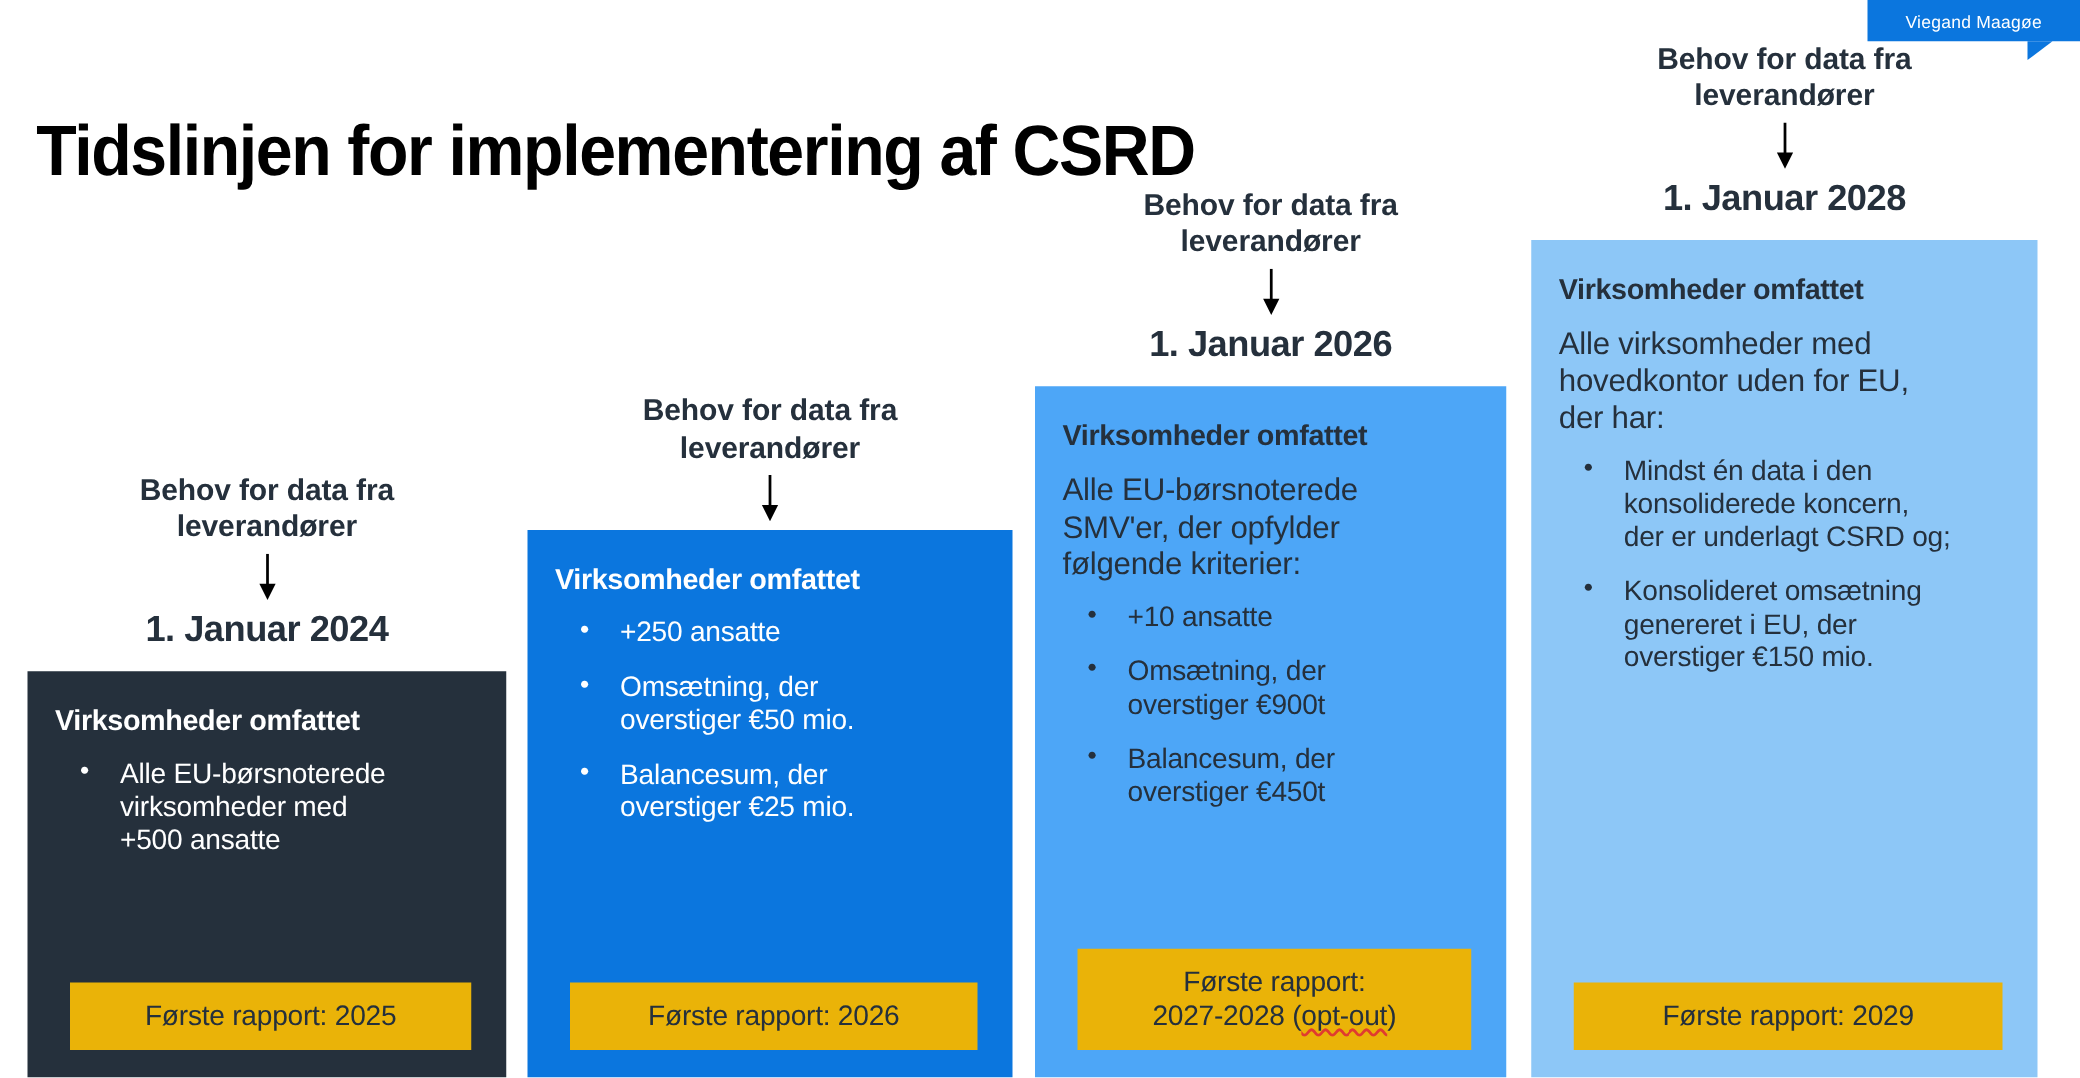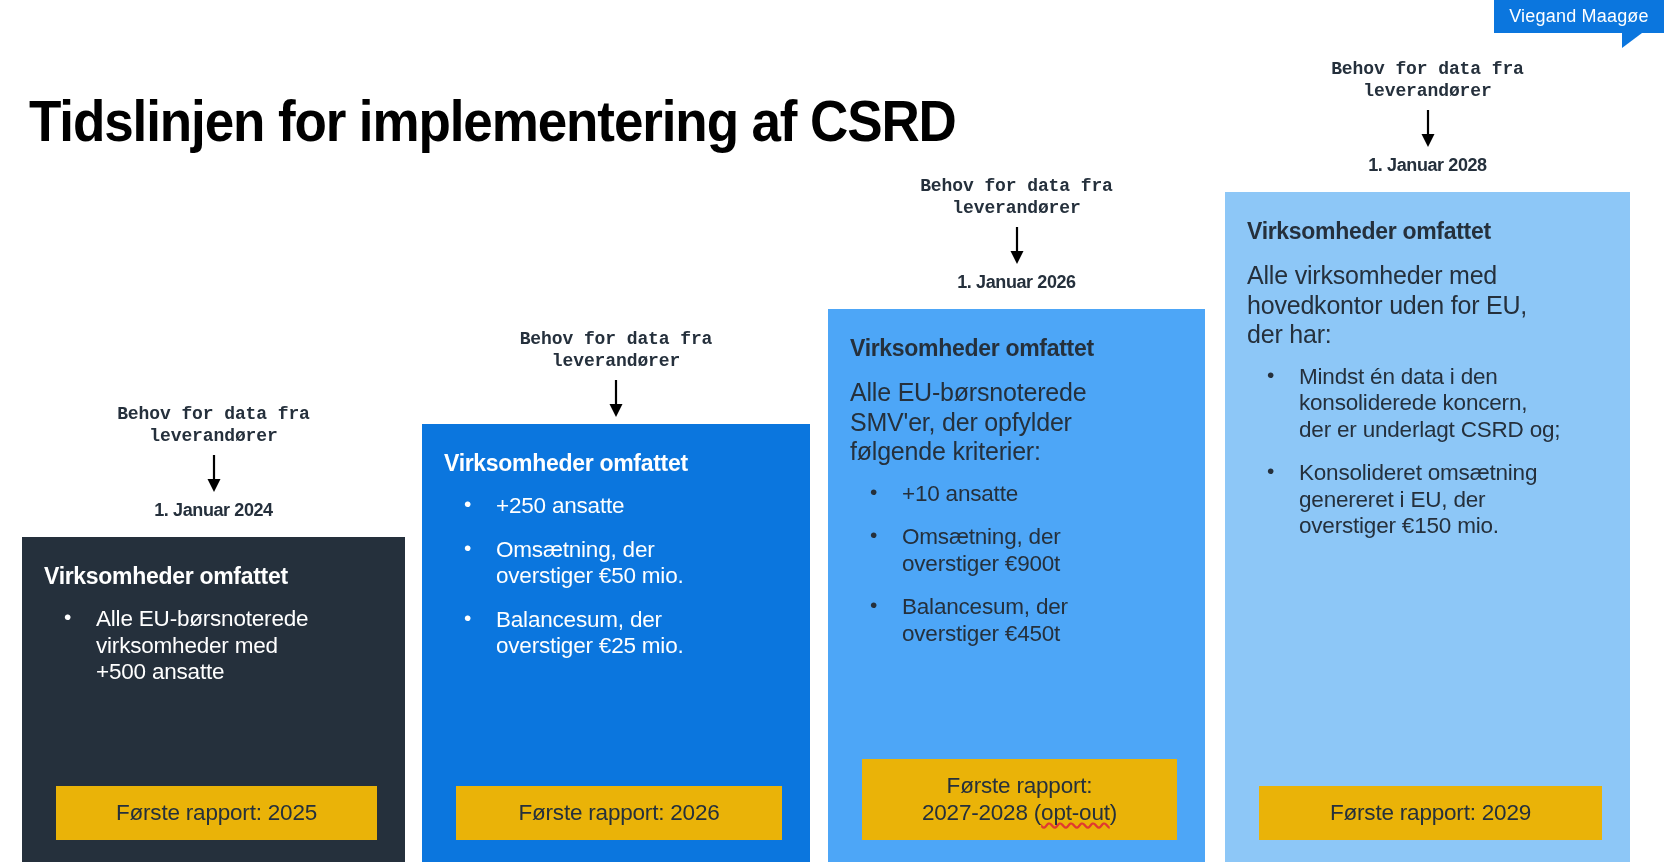--- a/index.html
+++ b/index.html
@@ -30,21 +30,21 @@
     left: 12px;
     right: 0;
     height: 33px;
     background: #0b76de;
     display: flex;
     align-items: center;
     justify-content: center;
   }
   .logo-text {
     color: #ffffff;
-    font-size: 18px;
+    font-size: 14px;
     letter-spacing: 0.2px;
     font-family: "Liberation Sans", sans-serif;
     white-space: nowrap;
   }
   .logo-tail {
     position: absolute;
     top: 33px;
     right: 22px;
     width: 0;
     height: 0;
@@ -71,37 +71,36 @@
   
   .col {
     position: absolute;
     bottom: 0;
   }
   .col-head {
     text-align: center;
     color: #25303c;
   }
   .head-note {
-    font-size: 18px;
+    font-size: 24px;
     font-weight: 700;
     line-height: 1.22;
     letter-spacing: -0.1px;
     white-space: pre-line;
-    font-family: Liberation Mono, monospace;
   }
   .head-arrow {
     height: 44px;
     display: flex;
     justify-content: center;
     align-items: flex-start;
     padding-top: 7px;
   }
   .head-arrow svg { display: block; }
   .head-date {
-    font-size: 18px;
+    font-size: 29px;
     font-weight: 700;
     letter-spacing: -0.4px;
     line-height: 1.1;
     padding-top: 2px;
     padding-bottom: 16px;
   }
 
   .card {
     position: relative;
     box-sizing: border-box;

